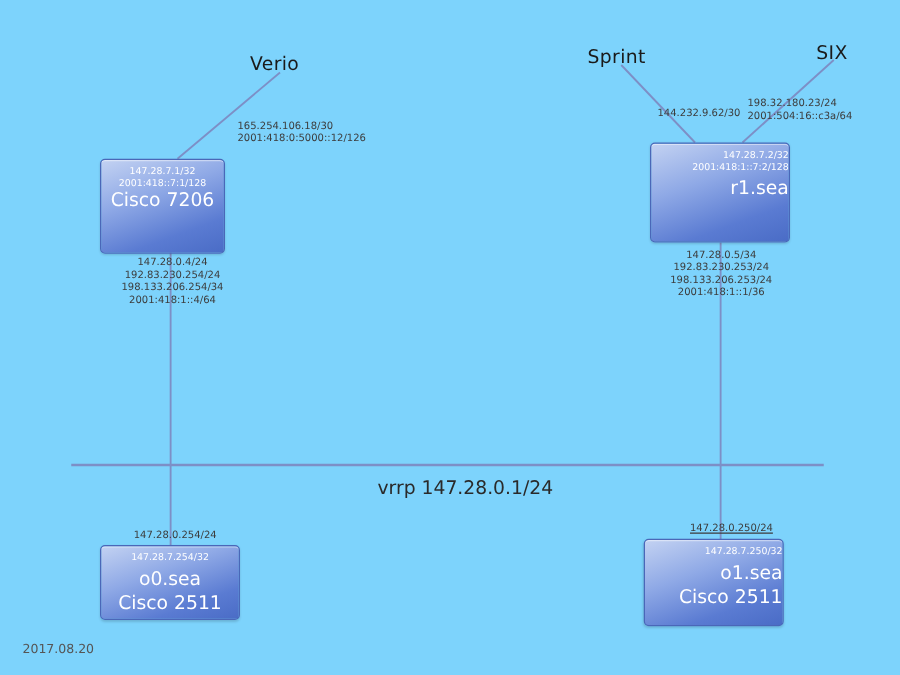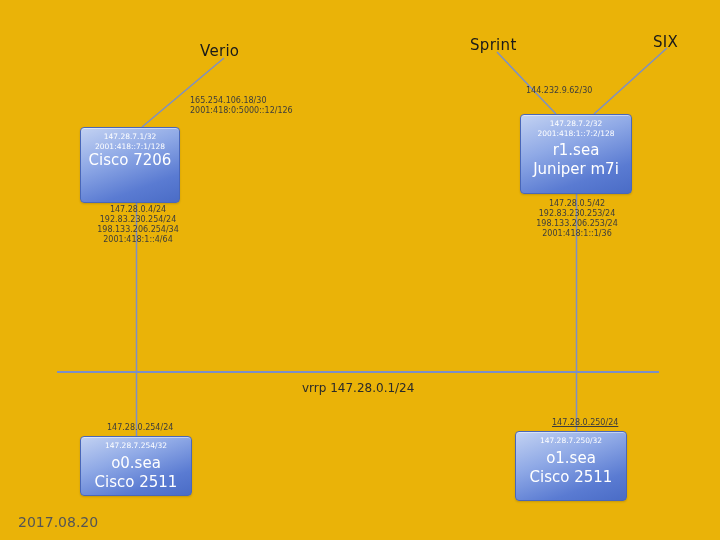--- a/index.html
+++ b/index.html
@@ -1,35 +1,35 @@
 <!DOCTYPE html>
 <html><head>
 <meta charset="utf-8">
 <style>
   html,body{margin:0;padding:0;background:#fff;}
   #canvas{
-    position:relative;width:720px;height:540px;background:#eab308;overflow:hidden;
+    position:relative;width:720px;height:540px;background:#7dd3fc;overflow:hidden;
     font-family:"DejaVu Sans", sans-serif;
   }
   svg.wires{position:absolute;left:0;top:0;width:720px;height:540px;pointer-events:none;}
   .uplink-label{position:absolute;font-size:15px;color:#1a1a1a;letter-spacing:.3px;}
   .ip-note{position:absolute;font-size:8px;line-height:10px;color:#3c3c3c;}
   .ip-note.center{text-align:center;}
   .node{
     position:absolute;border-radius:4px;color:#fff;text-align:center;
     background:linear-gradient(160deg,#c3d2f2 0%,#8fa9e6 38%,#5a7bd2 75%,#4a6cc6 100%);
     border:1px solid #4a67b8;
     box-shadow:inset 0 1px 0 rgba(255,255,255,.45), 0 1px 2px rgba(0,0,0,.15);
     box-sizing:border-box;padding-top:4px;
   }
   .node .lo{font-size:7.5px;line-height:9.5px;white-space:nowrap;}
   .node .name{font-size:15px;line-height:19px;margin-top:3px;}
   .node .model{font-size:15px;line-height:19px;}
-  .vrrp-label{position:absolute;font-size:12px;color:#2a2a2a;}
-  .date-label{position:absolute;font-size:14px;color:#555;}
+  .vrrp-label{position:absolute;font-size:15px;color:#2a2a2a;}
+  .date-label{position:absolute;font-size:10px;color:#555;}
 </style>
 </head>
 <body>
 
 <div id="canvas">
 
   <svg class="wires">
     <line x1="224" y1="58" x2="142" y2="127" stroke="#7d8fc6" stroke-width="1.5"></line>
     <line x1="497" y1="52" x2="556" y2="114" stroke="#7d8fc6" stroke-width="1.5"></line>
     <line x1="667" y1="48" x2="594" y2="114" stroke="#7d8fc6" stroke-width="1.5"></line>
@@ -42,59 +42,62 @@
   <div class="uplink-label" style="left:470px;top:36px;">Sprint</div>
   <div class="uplink-label" style="left:653px;top:33px;">SIX</div>
 
   <div class="ip-note" style="left:190px;top:96px;">
     <div>165.254.106.18/30</div>
     <div>2001:418:0:5000::12/126</div>
   </div>
   <div class="ip-note" style="left:526px;top:86px;">
     <div>144.232.9.62/30</div>
   </div>
+  <div class="ip-note" style="left:598px;top:78px;">
+    <div>198.32.180.23/24</div>
+    <div>2001:504:16::c3a/64</div>
+  </div>
 
   <div class="node" style="left:80px;top:127px;width:100px;height:76px;">
     <div class="lo">147.28.7.1/32</div>
     <div class="lo">2001:418::7:1/128</div>
     <div class="model">Cisco 7206</div>
   </div>
 
-  <div class="node" style="left:520px;top:114px;width:112px;height:80px;">
+  <div class="node" style="left:520px;top:114px;width:112px;height:80px;text-align:right;">
     <div class="lo">147.28.7.2/32</div>
     <div class="lo">2001:418:1::7:2/128</div>
     <div class="name">r1.sea</div>
-    <div class="model">Juniper m7i</div>
   </div>
 
   <div class="ip-note center" style="left:83px;top:205px;width:110px;">
     <div>147.28.0.4/24</div>
     <div>192.83.230.254/24</div>
     <div>198.133.206.254/34</div>
     <div>2001:418:1::4/64</div>
   </div>
 
   <div class="ip-note center" style="left:521px;top:199px;width:112px;">
-    <div>147.28.0.5/42</div>
+    <div>147.28.0.5/34</div>
     <div>192.83.230.253/24</div>
     <div>198.133.206.253/24</div>
     <div>2001:418:1::1/36</div>
   </div>
 
   <div class="vrrp-label" style="left:302px;top:381px;">vrrp 147.28.0.1/24</div>
 
   <div class="ip-note" style="left:107px;top:423px;">147.28.0.254/24</div>
   <div class="node" style="left:80px;top:436px;width:112px;height:60px;">
     <div class="lo">147.28.7.254/32</div>
     <div class="name">o0.sea</div>
     <div class="model">Cisco 2511</div>
   </div>
 
   <div class="ip-note" style="left:552px;top:418px;text-decoration:underline;">147.28.0.250/24</div>
-  <div class="node" style="left:515px;top:431px;width:112px;height:70px;">
+  <div class="node" style="left:515px;top:431px;width:112px;height:70px;text-align:right;">
     <div class="lo">147.28.7.250/32</div>
     <div class="name">o1.sea</div>
     <div class="model">Cisco 2511</div>
   </div>
 
   <div class="date-label" style="left:18px;top:514px;">2017.08.20</div>
 
 </div>
 
 </body></html>

